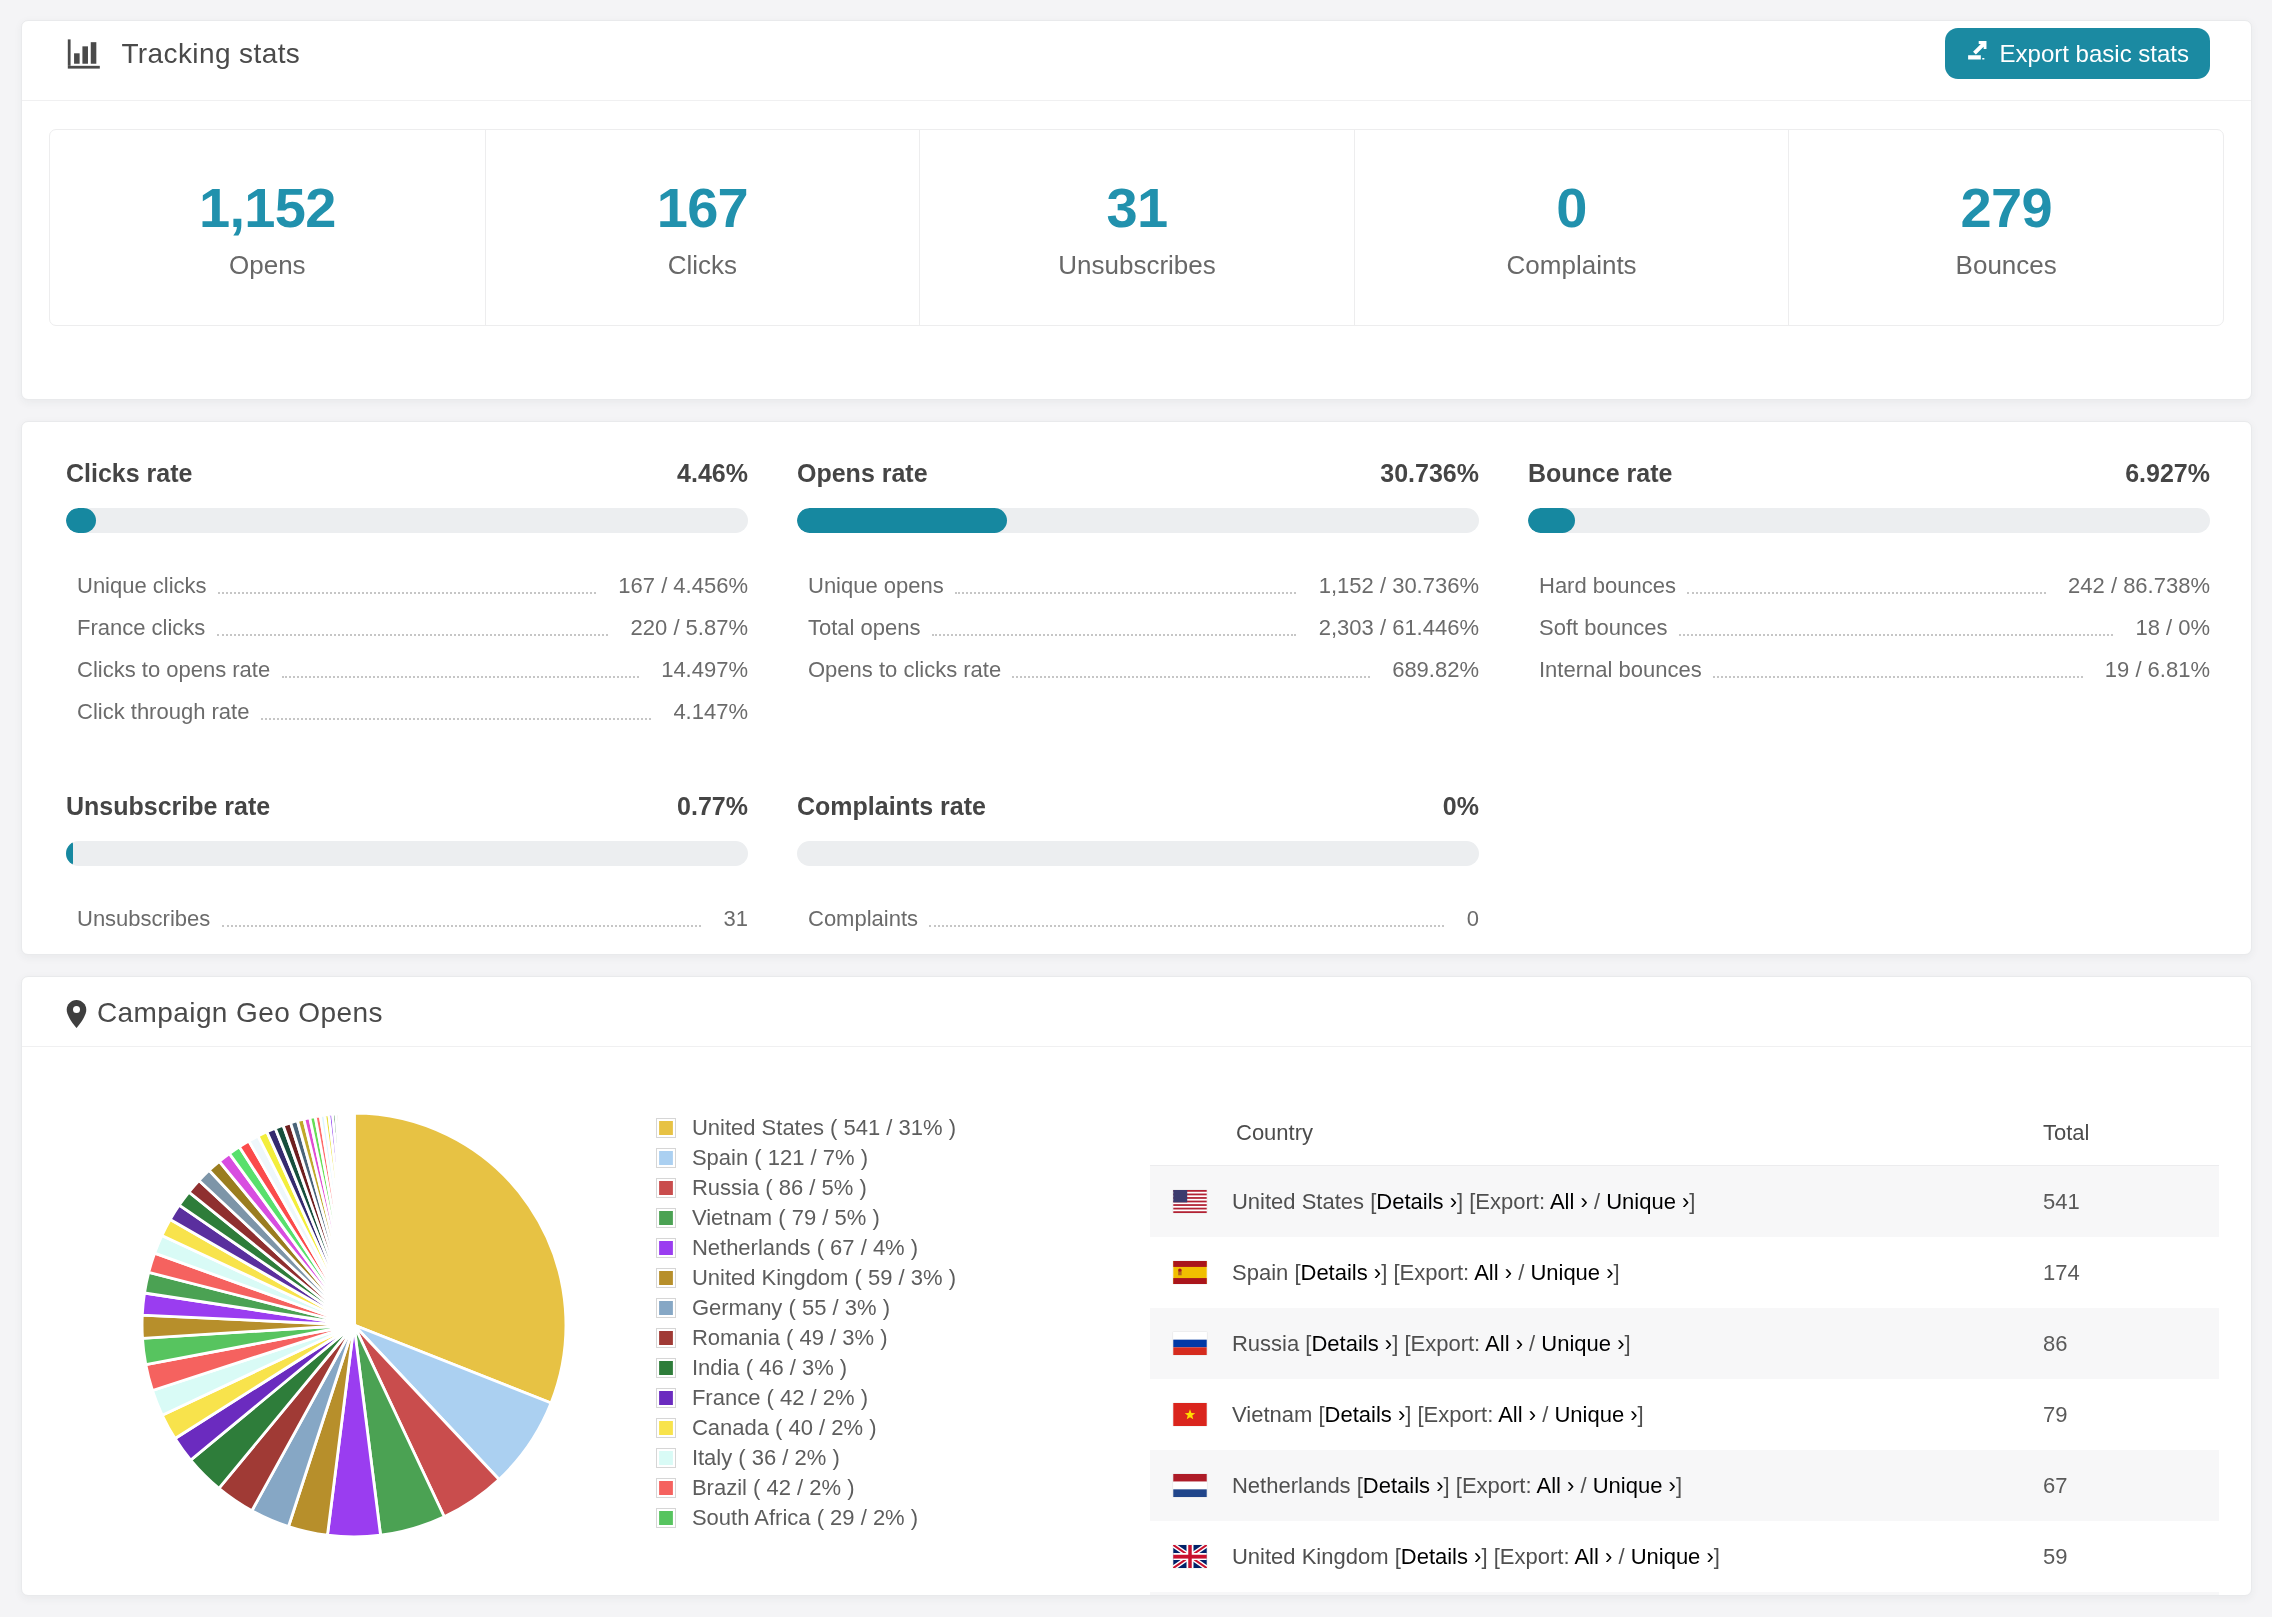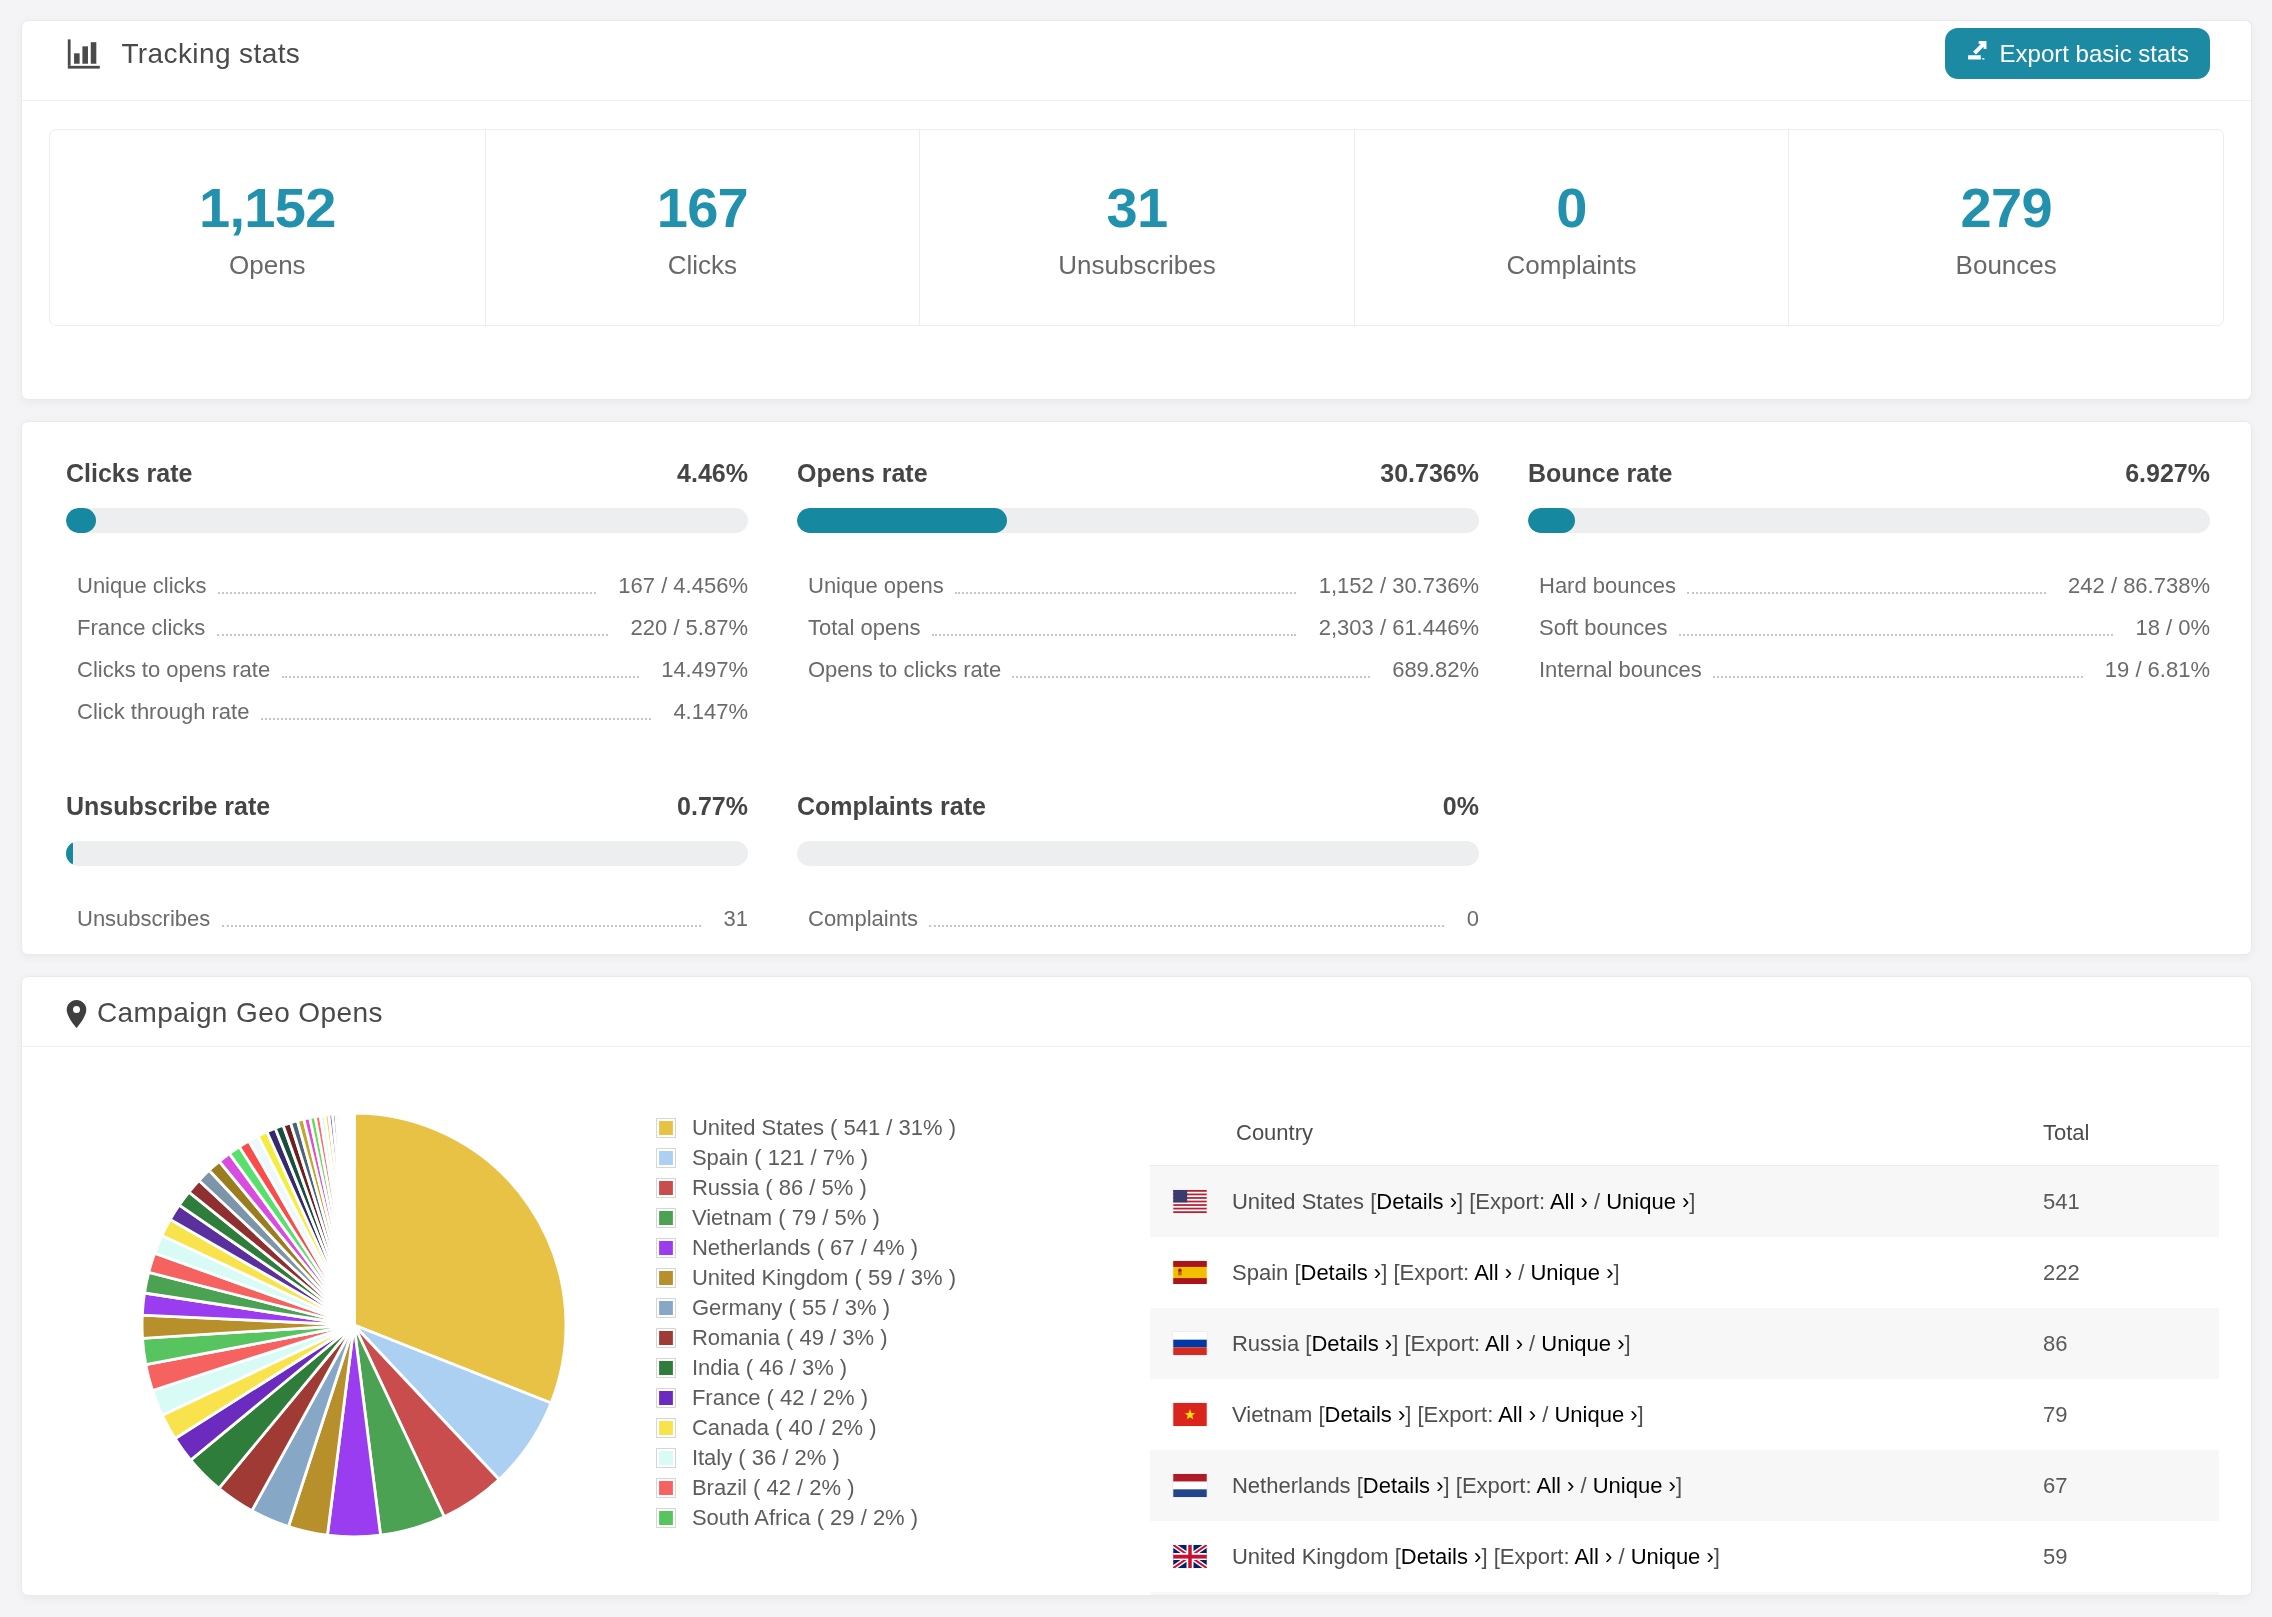--- a/index.html
+++ b/index.html
@@ -406,21 +406,21 @@
             <span class="flag">
               <svg width="34" height="23" viewBox="0 0 48 33">
                 <rect width="48" height="33" fill="#F1BF00"></rect>
                 <rect width="48" height="8.5" fill="#AA151B"></rect>
                 <rect y="24.5" width="48" height="8.5" fill="#AA151B"></rect>
                 <rect x="7" y="12.5" width="5" height="8" fill="#b5651d"></rect>
                 <circle cx="9.5" cy="13" r="2.4" fill="#AA151B"></circle>
               </svg>
             </span>
             <div class="c-cell"><span>Spain</span> [<a class="lnk" href="#">Details ›</a>] [<span>Export:</span> <a class="lnk" href="#">All ›</a> / <a class="lnk" href="#">Unique ›</a>]</div>
-            <div class="t-cell">222</div>
+            <div class="t-cell">174</div>
           </div>
           <div class="t-row stripe">
             <span class="flag">
               <svg width="34" height="23" viewBox="0 0 48 33">
                 <rect width="48" height="11" fill="#fff"></rect>
                 <rect y="11" width="48" height="11" fill="#0039A6"></rect>
                 <rect y="22" width="48" height="11" fill="#D52B1E"></rect>
               </svg>
             </span>
             <div class="c-cell"><span>Russia</span> [<a class="lnk" href="#">Details ›</a>] [<span>Export:</span> <a class="lnk" href="#">All ›</a> / <a class="lnk" href="#">Unique ›</a>]</div>

